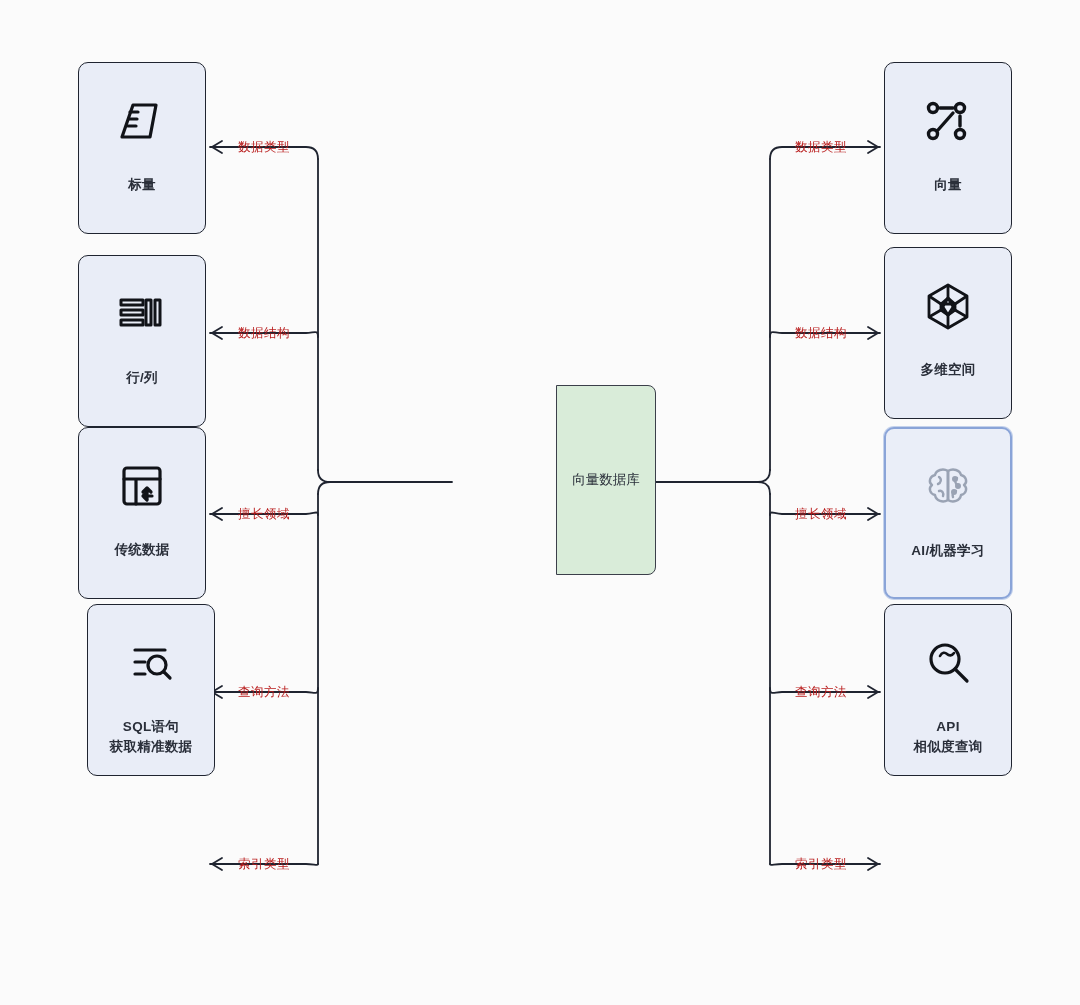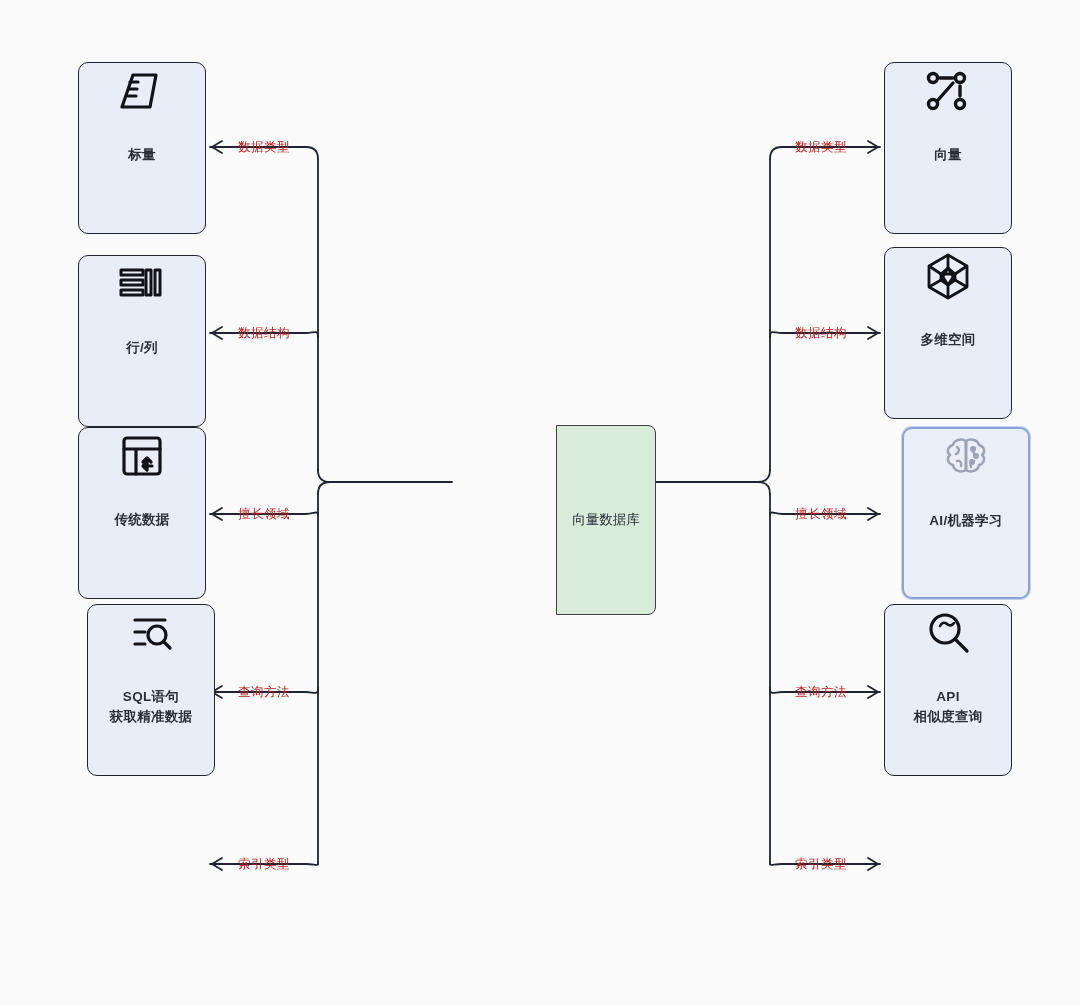--- a/index.html
+++ b/index.html
@@ -32,27 +32,27 @@
     box-sizing: border-box;
     width: 128px;
     height: 172px;
     background: #e9edf7;
     border: 1.6px solid #1f2430;
     border-radius: 10px;
     display: flex;
     flex-direction: column;
     align-items: center;
     justify-content: flex-start;
+    padding-top: 30px;
   }
   .card.highlight {
     border-color: #8aa4d8;
     border-width: 2px;
     background: #eaeef8;
     box-shadow: 0 0 0 1px #c4d2ec;
-    margin-left: 18px;
   }
   .card .glyph {
     width: 56px;
     height: 56px;
     display: flex;
     align-items: center;
     justify-content: center;
     color: #111318;
   }
   .card.highlight .glyph { color: #9aa3b4; }
@@ -86,21 +86,20 @@
     left: 452px;
     top: 385px;
     background: #c8cbe6;
     border-radius: 8px 0 0 8px;
   }
   #center-right {
     left: 556px;
     top: 385px;
     background: #d9ecd9;
     border-radius: 0 8px 8px 0;
-    margin-top: 40px;
   }
 
   
   .edge-label {
     position: absolute;
     font-size: 12.5px;
     color: #b91c1c;
     white-space: nowrap;
     letter-spacing: 0.5px;
     transform: translateY(-50%);

